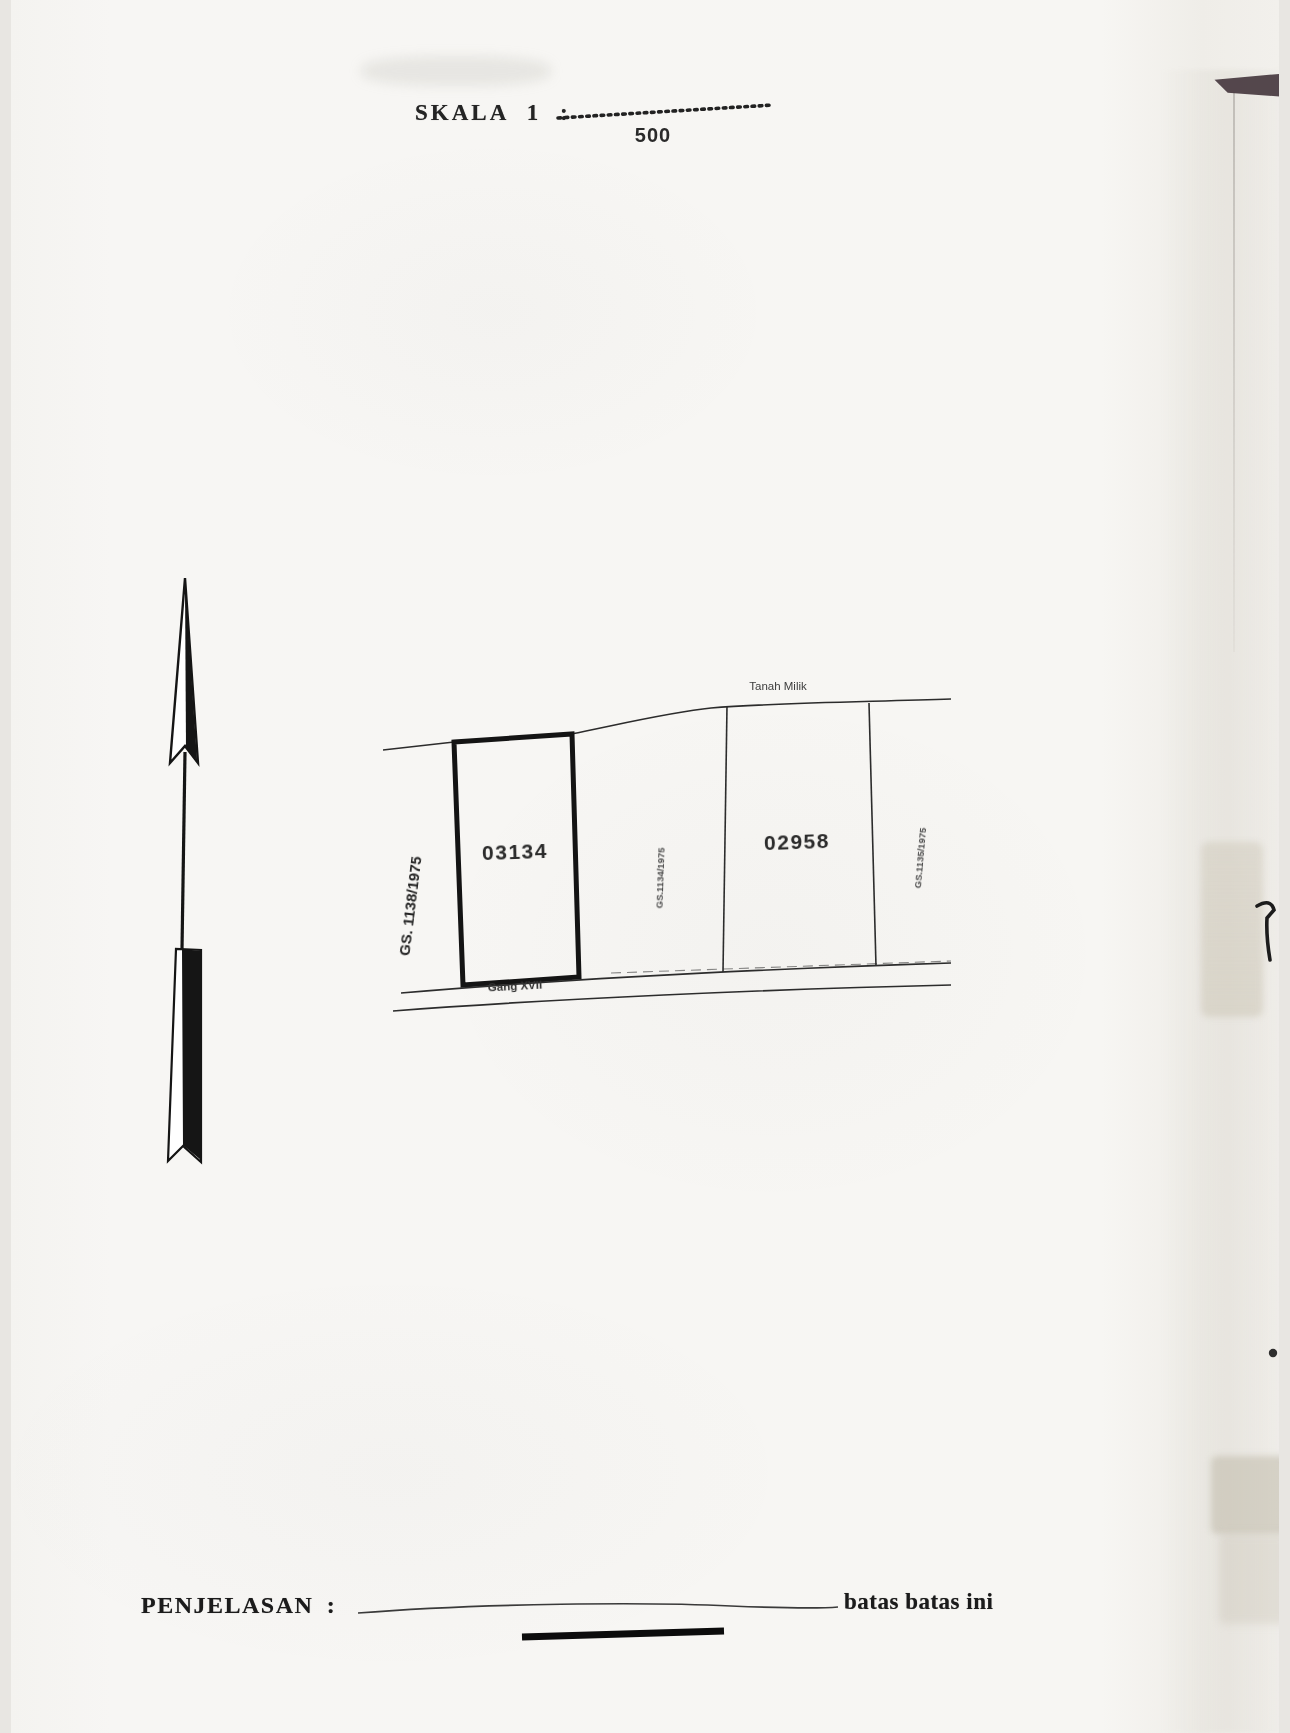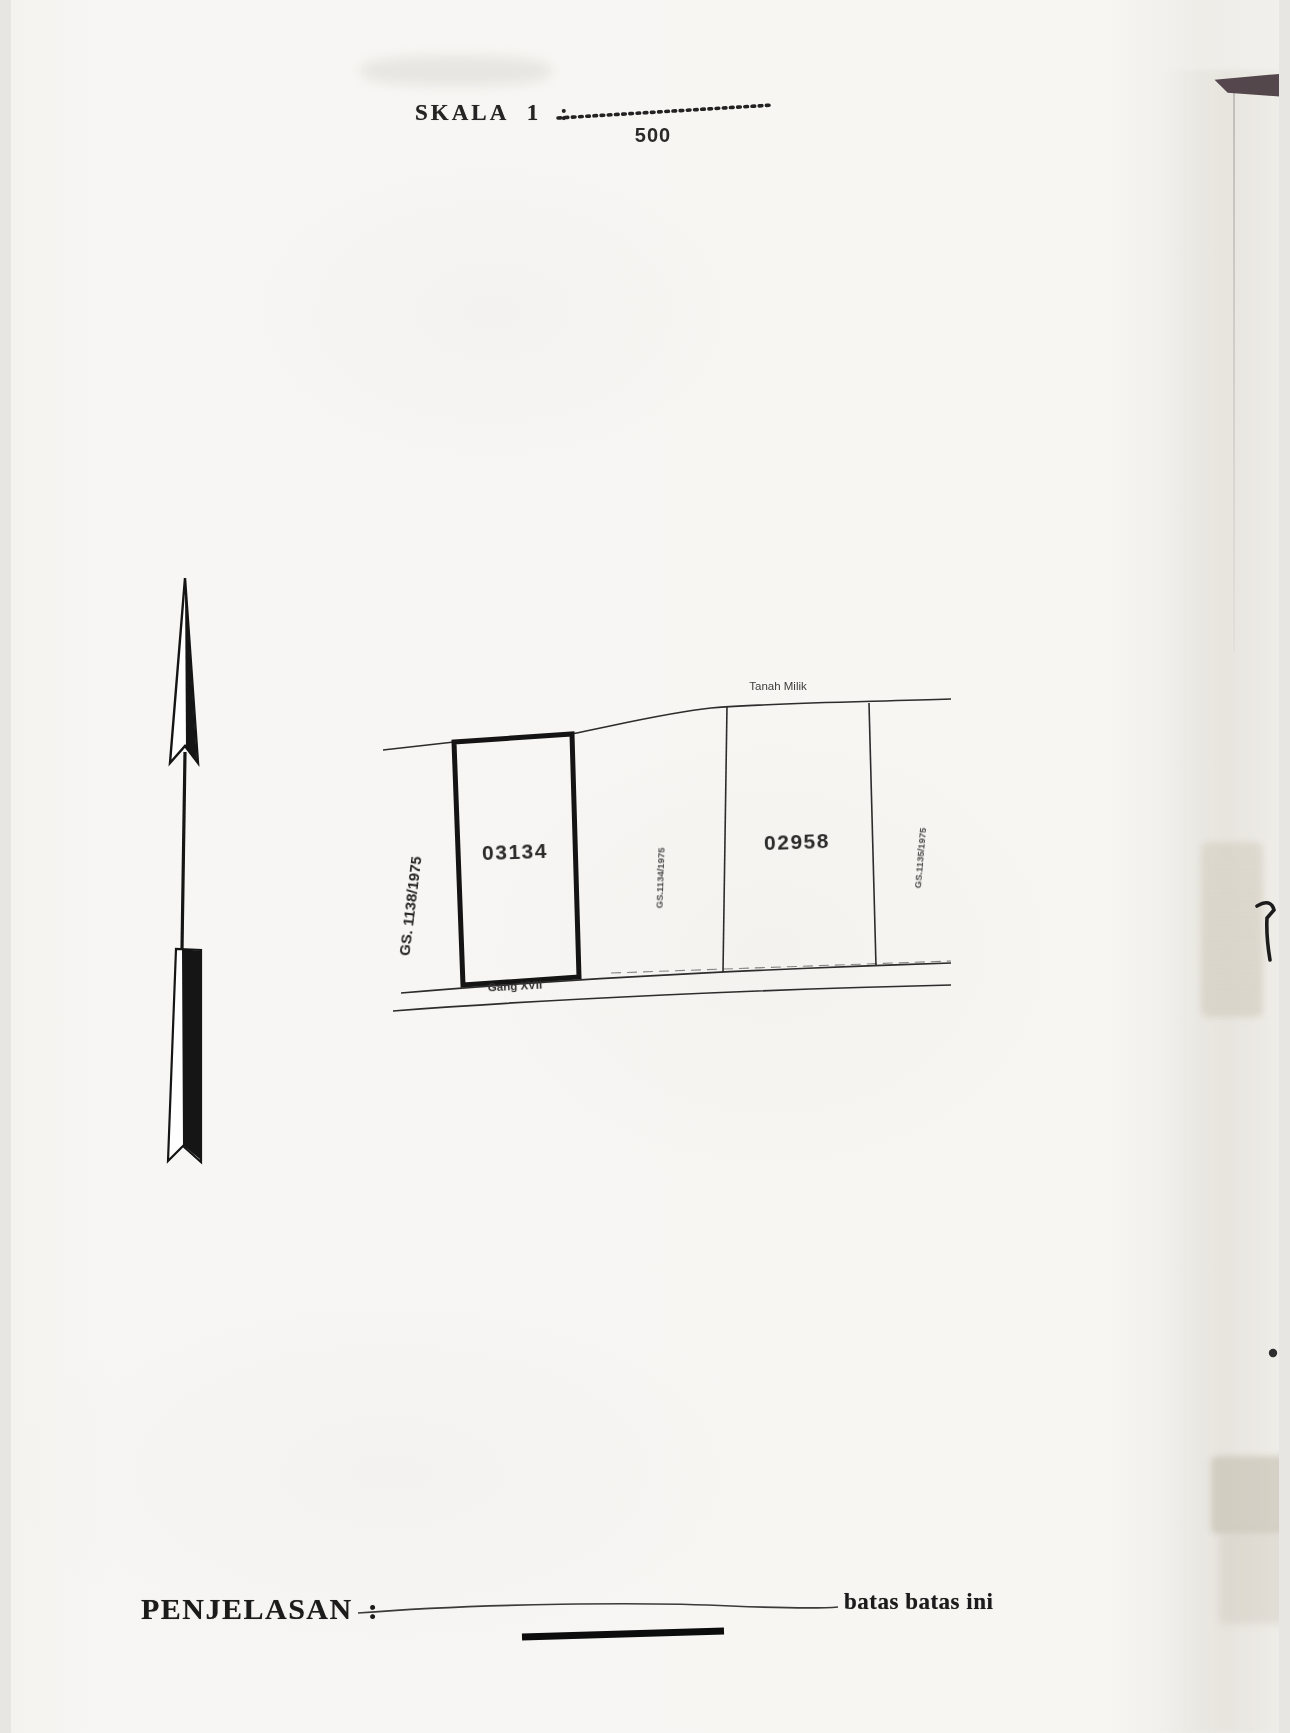--- a/index.html
+++ b/index.html
@@ -30,21 +30,21 @@
   .parcel-left-id{left:454px;top:840px;width:100px;text-align:center;transform:rotate(-2deg);}
   .parcel-right-id{left:736px;top:830px;width:100px;text-align:center;transform:rotate(-2deg);}
 
   .gs-vert{white-space:nowrap;color:#4a4a4a;filter:blur(0.3px);}
   .gs-left{left:399px;top:906px;font-size:15px;font-weight:bold;color:#242424;transform:translate(-50%,-50%) rotate(-83deg);}
   .gs-middle{left:649px;top:878px;font-size:9.5px;font-weight:bold;transform:translate(-50%,-50%) rotate(-88deg);}
   .gs-right{left:909px;top:858px;font-size:9.5px;font-weight:bold;transform:translate(-50%,-50%) rotate(-85deg);}
 
   .road-label{left:454px;top:980px;width:100px;text-align:center;font-size:11.5px;font-weight:bold;color:#333;transform:rotate(-3deg);filter:blur(0.2px);}
 
-  .legend-label{left:130px;top:1592px;font-size:30px;letter-spacing:1.5px;word-spacing:6px;color:#1b1b1b;}
+  .legend-label{left:130px;top:1592px;font-size:24px;letter-spacing:1.5px;word-spacing:6px;color:#1b1b1b;}
   .legend-boundary{left:833px;top:1589px;font-size:23px;letter-spacing:0.5px;color:#1b1b1b;}
 
   .svg-layer{position:absolute;left:0;top:0;width:1290px;height:1733px;pointer-events:none;}
 
   
   .smudge{position:absolute;pointer-events:none;}
   .smudge-top{left:350px;top:56px;width:190px;height:30px;background:rgba(160,158,150,0.18);border-radius:40%;filter:blur(6px);}
   .edge-strip{left:1150px;top:70px;width:120px;height:1663px;background:linear-gradient(90deg, transparent, rgba(190,185,172,0.16) 55%, rgba(190,185,172,0.05));filter:blur(2px);}
   .crease-line{left:1222px;top:92px;width:2px;height:560px;background:linear-gradient(rgba(120,115,110,0.35), rgba(120,115,110,0.05));filter:blur(0.6px);}
   .smudge-mid-right{left:1190px;top:842px;width:62px;height:175px;background:linear-gradient(rgba(196,189,170,0.35), rgba(205,199,183,0.55));border-radius:8px;filter:blur(3px);}

